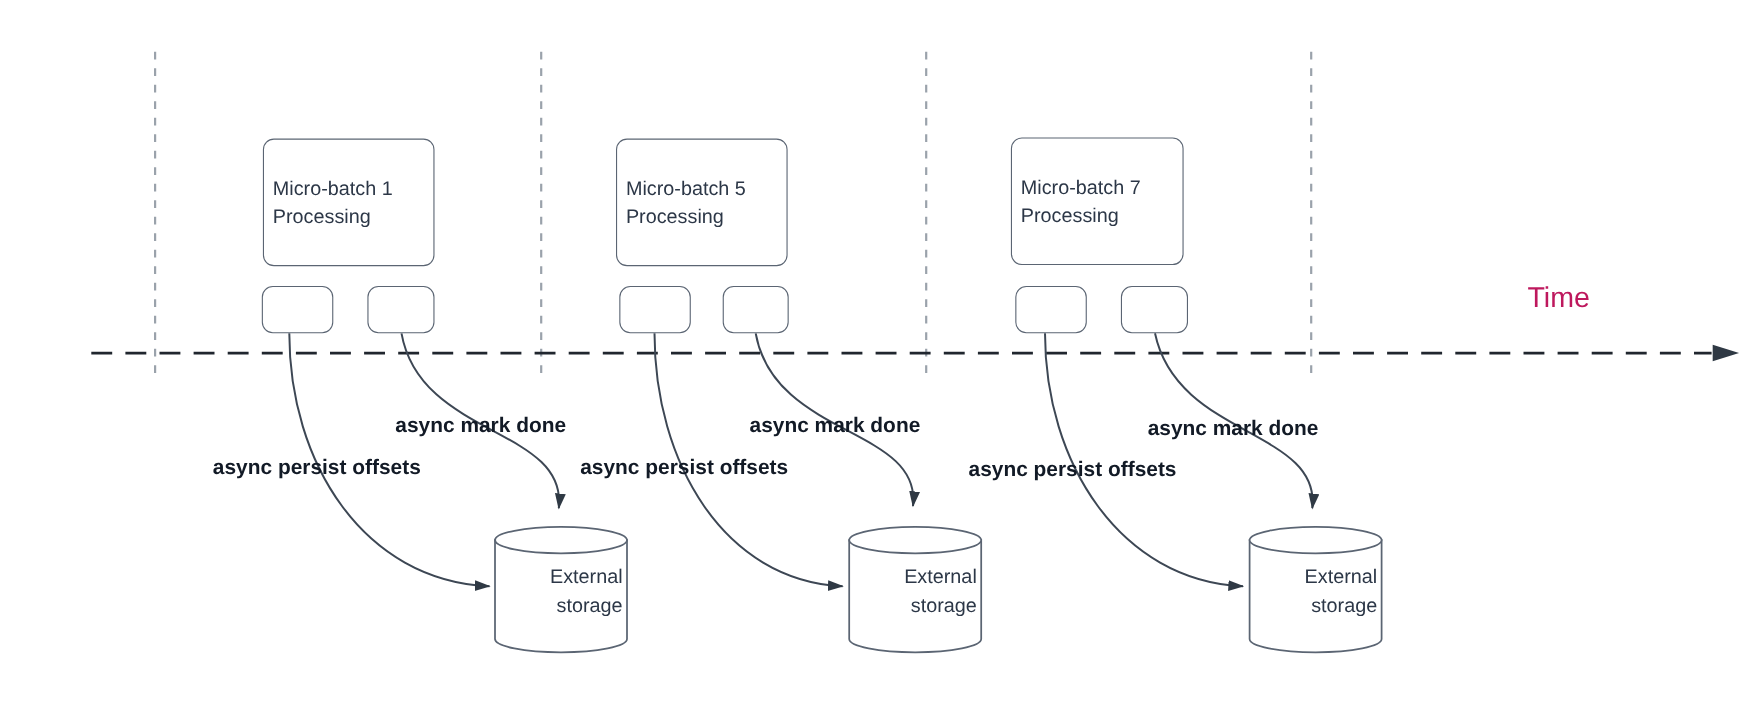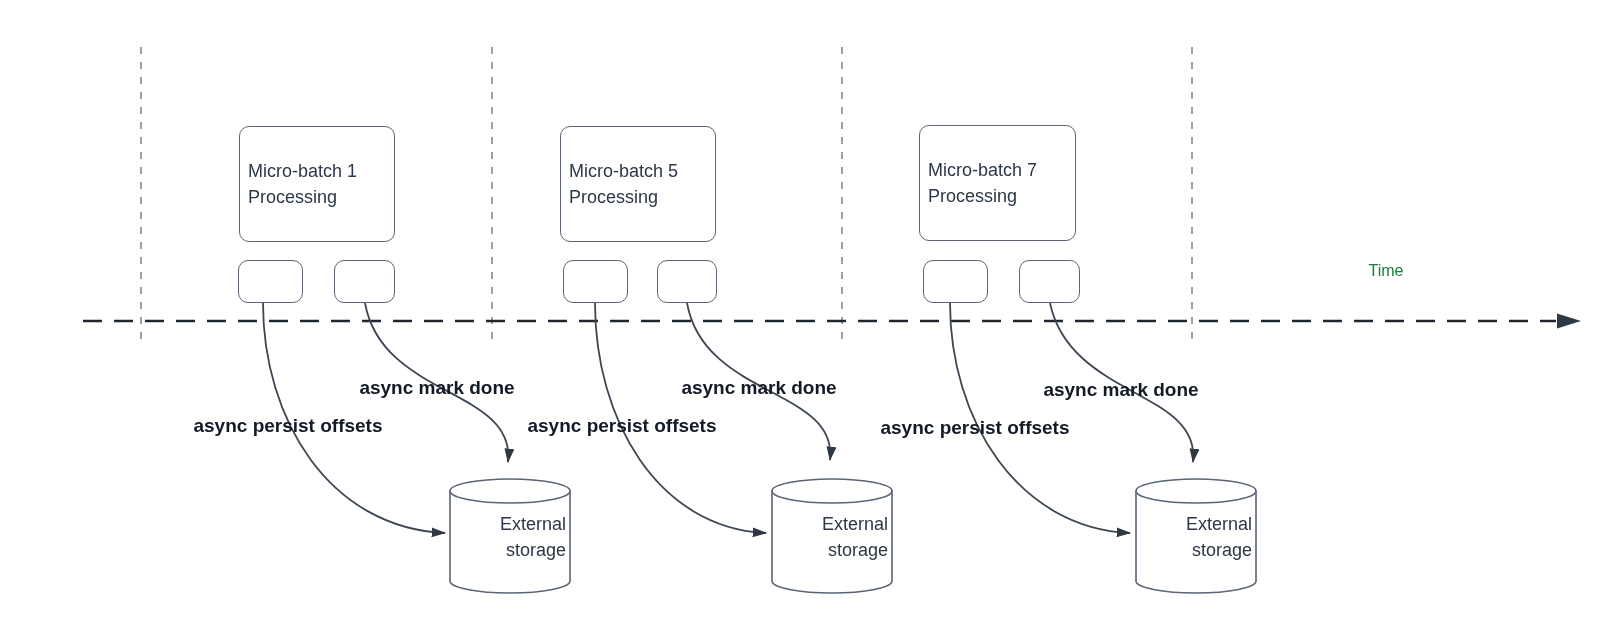--- a/index.html
+++ b/index.html
@@ -45,23 +45,24 @@
     position: absolute;
     transform: translate(-50%, -50%);
     font-size: 19px;
     font-weight: bold;
     color: #121a26;
     white-space: nowrap;
   }
   .time-label {
     position: absolute;
     transform: translate(-50%, -50%);
-    font-size: 16px;
-    color: #15803d;
+    font-size: 26px;
+    color: #be185d;
     white-space: nowrap;
+    margin-left: 31px;
   }
 </style>
 </head>
 <body>
 
 <div class="canvas">
 
   <svg class="art" width="1600" height="642" viewBox="0 0 1600 642">
     <defs>
       <marker id="ah" markerWidth="10" markerHeight="8" refX="7.4" refY="2.75" orient="auto" markerUnits="strokeWidth">

